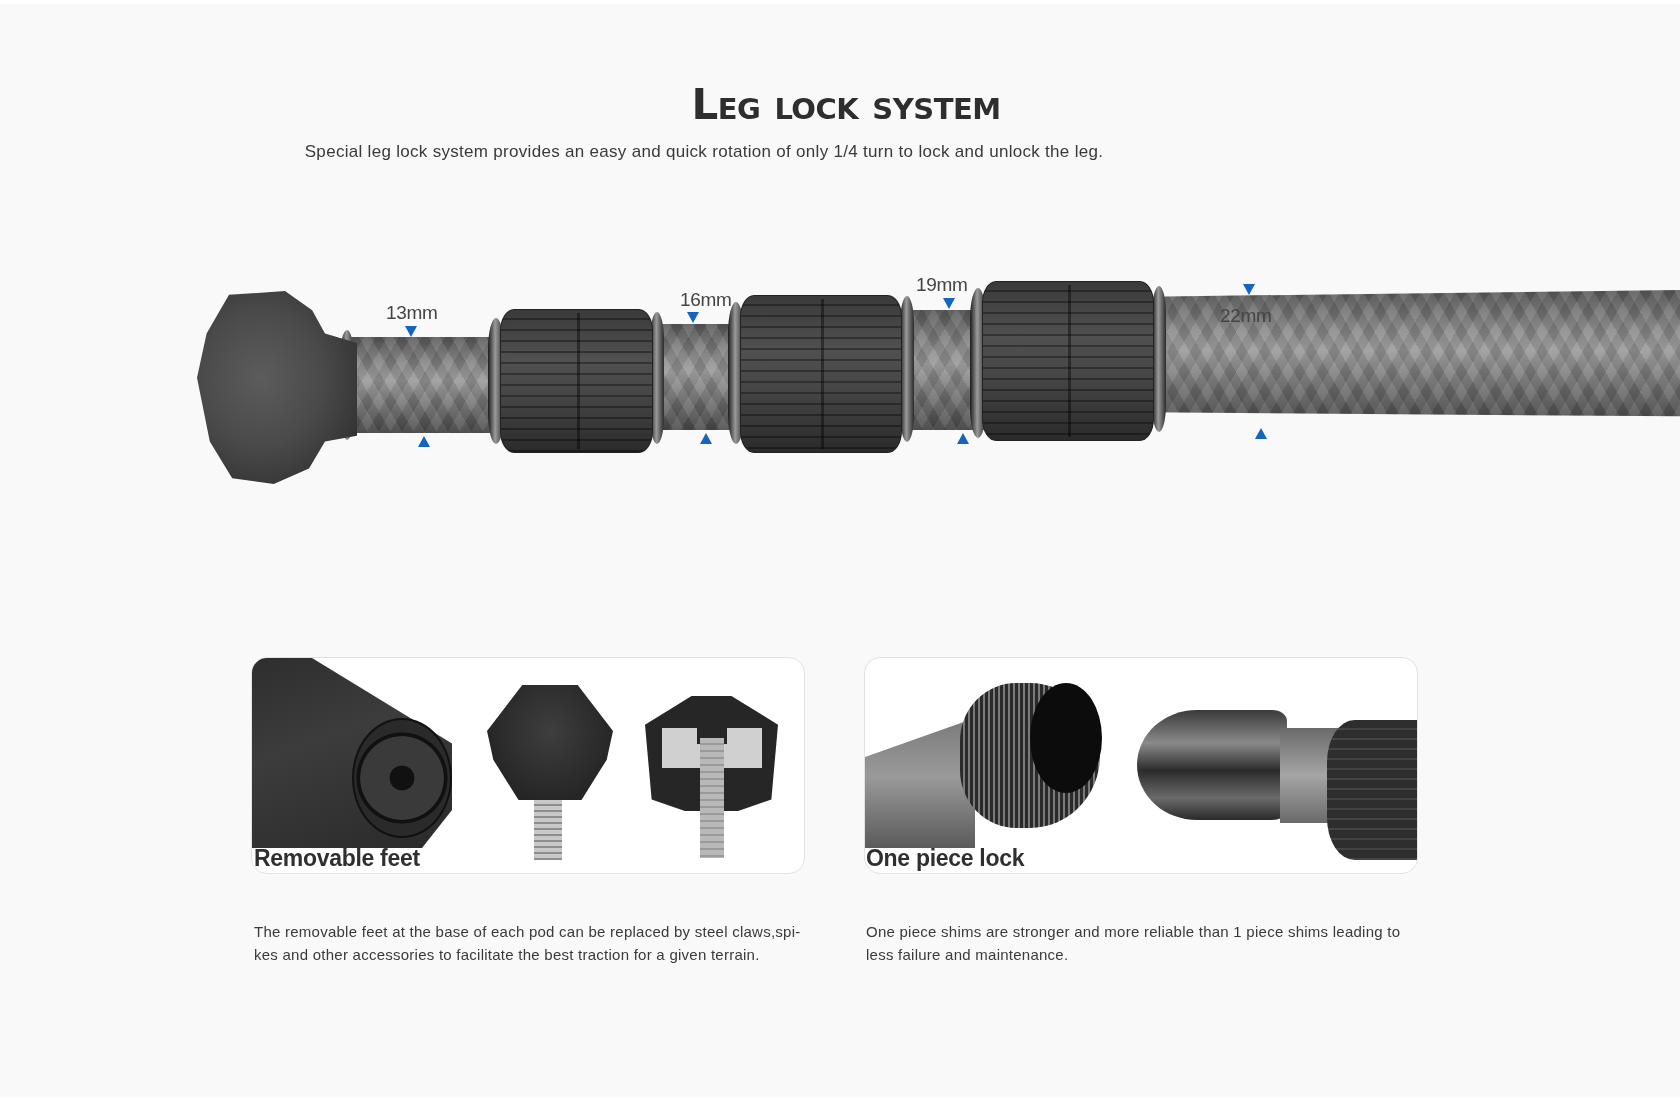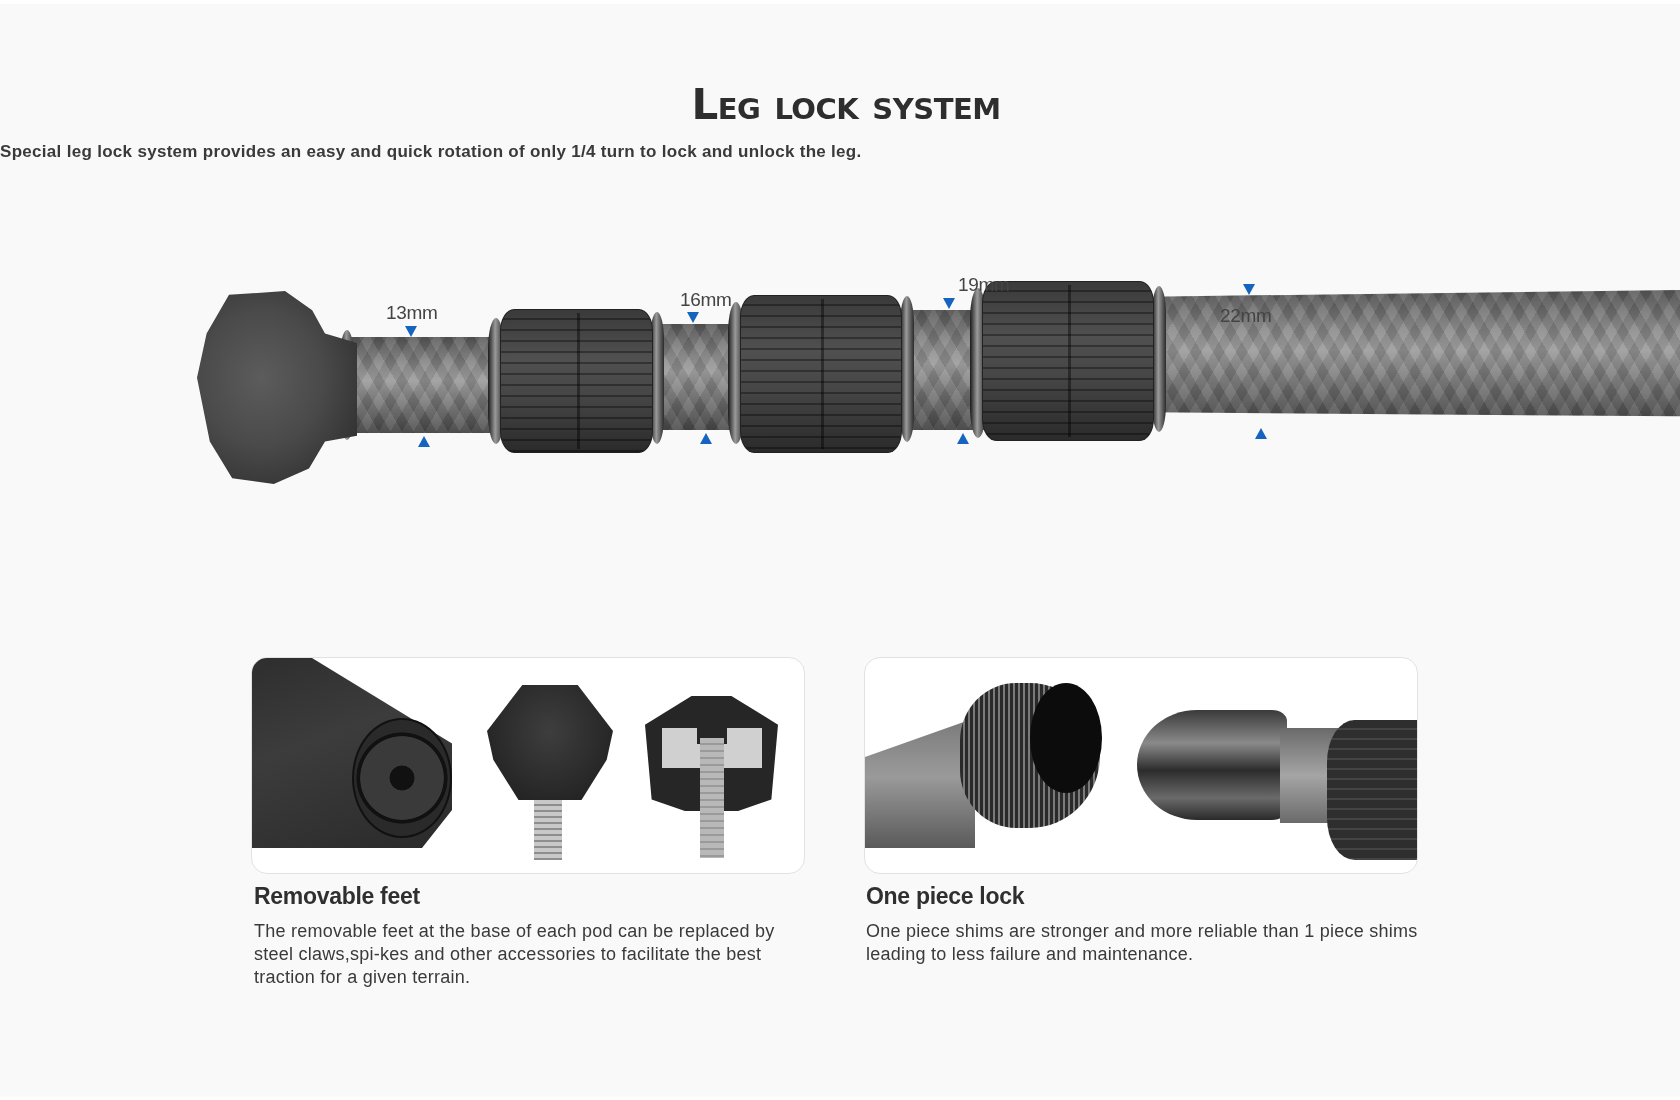--- a/index.html
+++ b/index.html
@@ -20,25 +20,25 @@
     font-family: "DejaVu Sans", sans-serif;
     font-variant: small-caps;
     font-weight: bold;
     font-size: 42px;
     color: #2e2e2e;
     letter-spacing: -0.5px;
     margin-left: 6px;
   }
   .subtitle {
     position: absolute; left: 0; width: 1408px; top: 142px;
+    text-align: center;
     font-family: "Liberation Sans Narrow", "Liberation Sans", sans-serif;
     font-size: 17px;
     color: #3a3a3a;
     letter-spacing: 0.3px;
-    font-weight: bold;
   }
   
   .leg { position: absolute; left: 0; top: 0; width: 1680px; height: 560px; }
   .tube {
     position: absolute;
     background:
       repeating-linear-gradient(60deg, rgba(255,255,255,0.06) 0 10px, rgba(0,0,0,0.08) 10px 20px),
       repeating-linear-gradient(-60deg, rgba(255,255,255,0.05) 0 10px, rgba(0,0,0,0.07) 10px 20px),
       linear-gradient(180deg, #5a5a5a 0%, #8a8a8a 30%, #9a9a9a 45%, #7c7c7c 65%, #4a4a4a 100%);
   }
@@ -83,29 +83,29 @@
   .card {
     position: absolute; top: 657px; width: 554px; height: 217px;
     background: #ffffff;
     border: 1px solid #e2e2e2;
     border-radius: 16px;
     overflow: hidden;
   }
   .card-left { left: 251px; }
   .card-right { left: 864px; }
   .feature-title {
-    position: absolute; top: 883px;
+    position: absolute; top: 845px;
     font-family: "Liberation Sans", sans-serif;
     font-weight: bold; font-size: 23px; color: #2f2f2f;
     letter-spacing: -0.3px;
   }
   .feature-body {
     position: absolute; top: 920px; width: 560px;
     font-family: "Liberation Sans", sans-serif;
-    font-size: 18px; line-height: 23px; color: #3a3a3a;
+    font-size: 15px; line-height: 23px; color: #3a3a3a;
     letter-spacing: 0.25px;
   }
   .ft-left { left: 254px; }
   .ft-right { left: 866px; }
 
   
   .obj { position: absolute; }
 </style>
 </head>
 <body>
@@ -131,21 +131,21 @@
   <div class="ring" style="left:1152px; top:286px; width:14px; height:146px;"></div>
 
   <div class="collar" style="left:500px; top:309px; width:153px; height:144px;"></div>
   <div class="collar" style="left:740px; top:295px; width:162px; height:158px;"></div>
   <div class="collar" style="left:982px; top:281px; width:172px; height:160px;"></div>
 
   <div class="foot"></div>
 
   <span class="dim-label" style="left:386px; top:302px;">13mm</span>
   <span class="dim-label" style="left:668px; top:289px;margin-left:12px;">16mm</span>
-  <span class="dim-label" style="left:958px; top:274px;">19mm</span>
+  <span class="dim-label" style="left:916px; top:274px;">19mm</span>
   <span class="dim-label" style="left:1220px; top:260px;margin-top:45px;">22mm</span>
 
   <span class="arrow-down" style="left:405px; top:326px;"></span>
   <span class="arrow-up" style="left:418px; top:436px;"></span>
   <span class="arrow-down" style="left:687px; top:312px;"></span>
   <span class="arrow-up" style="left:700px; top:433px;"></span>
   <span class="arrow-down" style="left:943px; top:298px;"></span>
   <span class="arrow-up" style="left:957px; top:433px;"></span>
   <span class="arrow-down" style="left:1243px; top:284px;"></span>
   <span class="arrow-up" style="left:1255px; top:428px;"></span>

